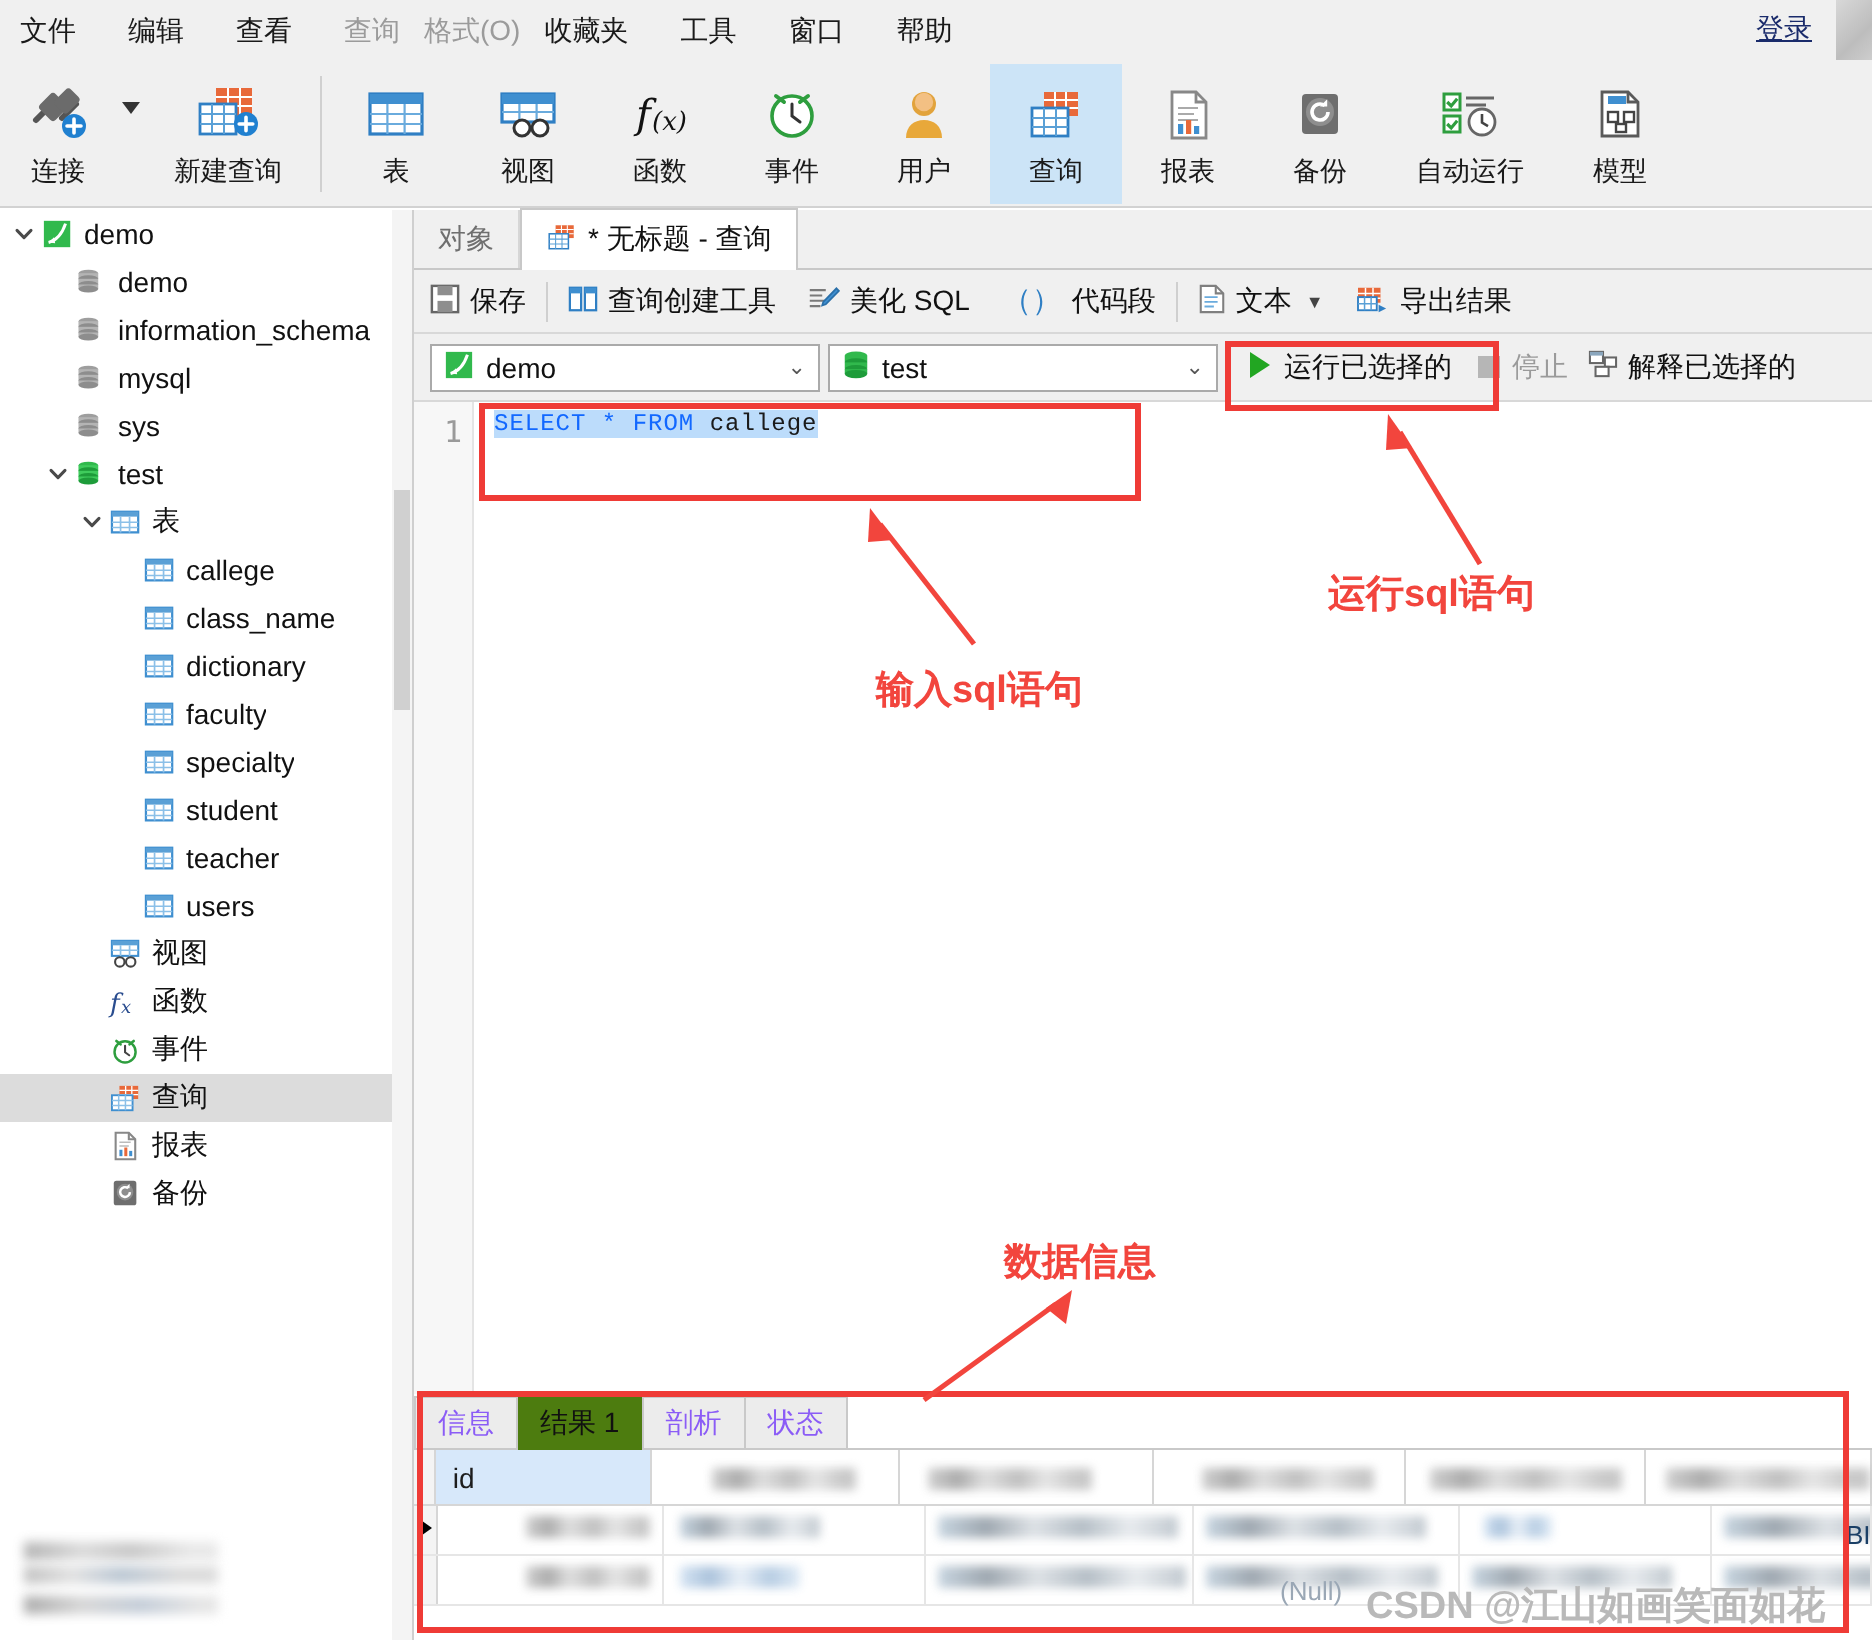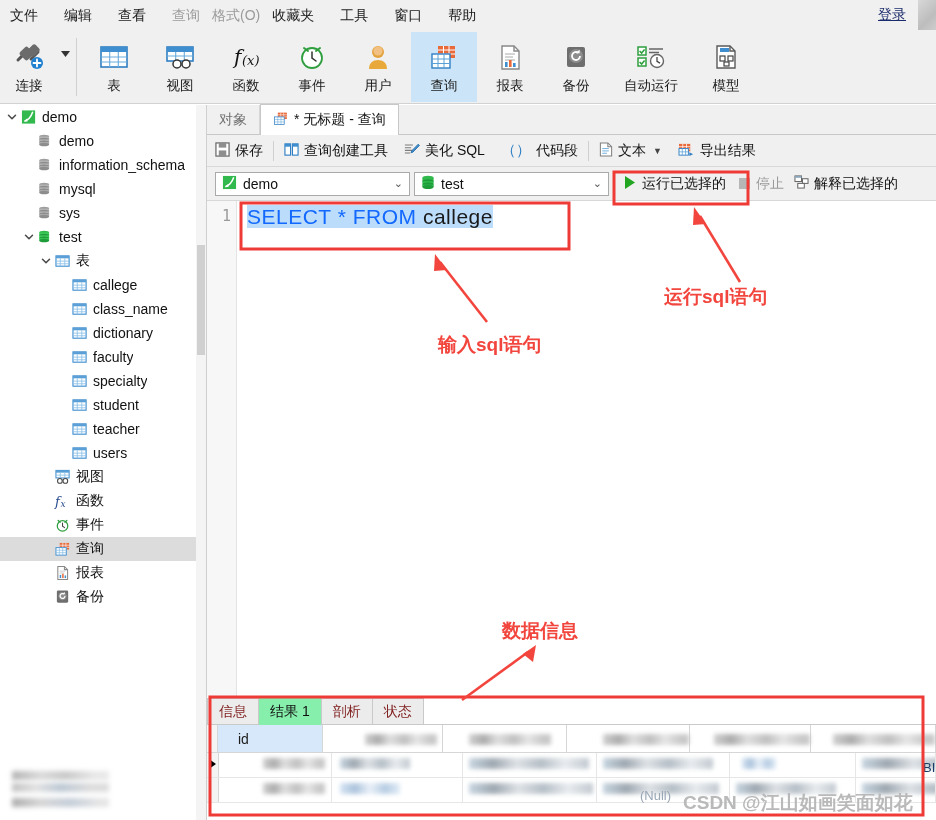--- a/index.html
+++ b/index.html
@@ -141,45 +141,45 @@
     position: absolute; left: 0; top: 0; width: 30px; height: 580px;
     background: #f7f7f7; border-right: 1px solid #e4e4e4;
   }
   .lineno {
     position: absolute; left: 0; top: 6px; width: 24px; text-align: right;
     font-family: "DejaVu Sans Mono", "Liberation Mono", monospace;
     font-size: 15px; color: #9a9a9a;
   }
   .codeline {
     position: absolute; left: 40px; top: 4px;
-    font-family: Liberation Sans, sans-serif;
-    font-size: 21px; letter-spacing: .5px; white-space: pre;
+    font-family: Liberation Mono, monospace;
+    font-size: 12px; letter-spacing: .5px; white-space: pre;
   }
   .codeline .sel { background: #bcdcfb; }
   .kw { color: #1268ff; }
   .op { color: #1268ff; }
   .ident { color: #1a1a1a; }
 
   
   .results {
     position: absolute; left: 0; top: 592px; width: 729px; height: 123px; background: #fff;
   }
   .res-tabs { display: flex; align-items: flex-end; height: 28px; background: #fff; border-bottom: 1px solid #c9c9c9;}
   .res-tab {
-    height: 26px; padding: 0 11px; font-size: 14px; color: #7f1d1d;
+    height: 26px; padding: 0 11px; font-size: 14px; color: #8b5cf6;
     background: #ececec; border: 1px solid #c9c9c9; border-bottom: none;
     display: flex; align-items: center; cursor: pointer; margin-right: -1px;
   }
-  .res-tab.active { background: #86efac; height: 28px; margin-bottom: -1px; color:#111;margin-top:32px; }
+  .res-tab.active { background: #4d7c0f; height: 28px; margin-bottom: -1px; color:#111;margin-top:32px; }
   .grid { position: relative; height: 90px; background: #fff; }
   .grid-head { display:flex; height: 28px; border-bottom: 1px solid #d6d6d6; }
   .gh-corner { width: 12px; background: #f4f4f4; border-right: 1px solid #d6d6d6; }
   .gh-cell {
     border-right: 1px solid #d6d6d6; background: #d7e8fa;
-    display:flex; align-items:center; padding-left: 20px; font-size: 14px; color:#1d1d1d;
+    display:flex; align-items:center; padding-left: 8px; font-size: 14px; color:#1d1d1d;
   }
   .grid-row { display:flex; height: 25px; border-bottom: 1px solid #e6e6e6; }
   .gr-marker { width: 12px; background: #f4f4f4; border-right: 1px solid #d6d6d6; position: relative; }
   .gr-marker.cur::after {
     content:''; position:absolute; left:2px; top:6px;
     border-left: 7px solid #000; border-top: 5px solid transparent; border-bottom: 5px solid transparent;
   }
   .gr-cell { border-right: 1px solid #e6e6e6; padding: 3px 0 0 6px; overflow: hidden; }
   .cellblur {
     height: 11px; border-radius: 1px;
@@ -245,20 +245,37 @@
         </svg>
       </span>
       <span class="lbl">连接</span>
     </div>
     <div class="tb-caret">
       <svg width="9" height="6" viewBox="0 0 9 6">
           <path d="M0 0h9L4.5 6z" fill="#333"></path>
         </svg>
     </div>
 
+    <div class="tb-btn tb-wide">
+      <span class="glyph">
+        <svg width="36" height="32" viewBox="0 0 36 32">
+          <rect x="12" y="3" width="18" height="14" fill="#e8693a"></rect>
+          <g stroke="#fff" stroke-width="1">
+              <path d="M12 7.5h18M12 12h18M18 3v14M24 3v14"></path>
+            </g>
+          <rect x="4" y="11" width="18" height="15" fill="#fff" stroke="#2f7fc4" stroke-width="1.4"></rect>
+          <g stroke="#5aa0d6" stroke-width="1">
+              <path d="M4 16h18M4 21h18M10 11v15M16 11v15"></path>
+            </g>
+          <circle cx="27" cy="21" r="6" fill="#2080d0"></circle>
+          <path d="M27 17.6v6.8M23.6 21h6.8" stroke="#fff" stroke-width="1.8" stroke-linecap="round"></path>
+        </svg>
+      </span>
+      <span class="lbl">新建查询</span>
+    </div>
 
     <div class="tb-sep"></div>
 
     <div class="tb-btn">
       <span class="glyph">
         <svg width="30" height="26" viewBox="0 0 30 26">
           <rect x="2" y="3" width="26" height="20" fill="#fff" stroke="#2f7fc4" stroke-width="1.6"></rect>
           <rect x="2" y="3" width="26" height="5" fill="#3f8fd0"></rect>
           <g stroke="#6aabdd" stroke-width="1.1">
               <path d="M2 13h26M2 18h26M10.7 8v15M19.3 8v15"></path>

